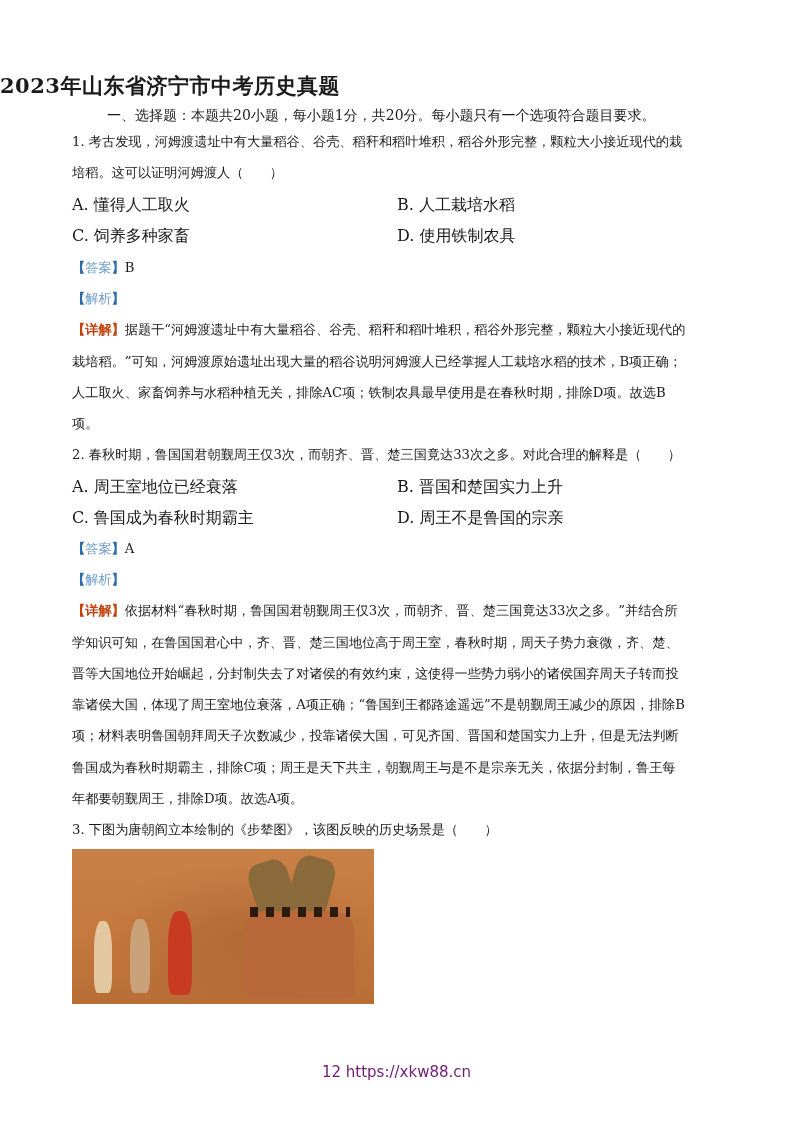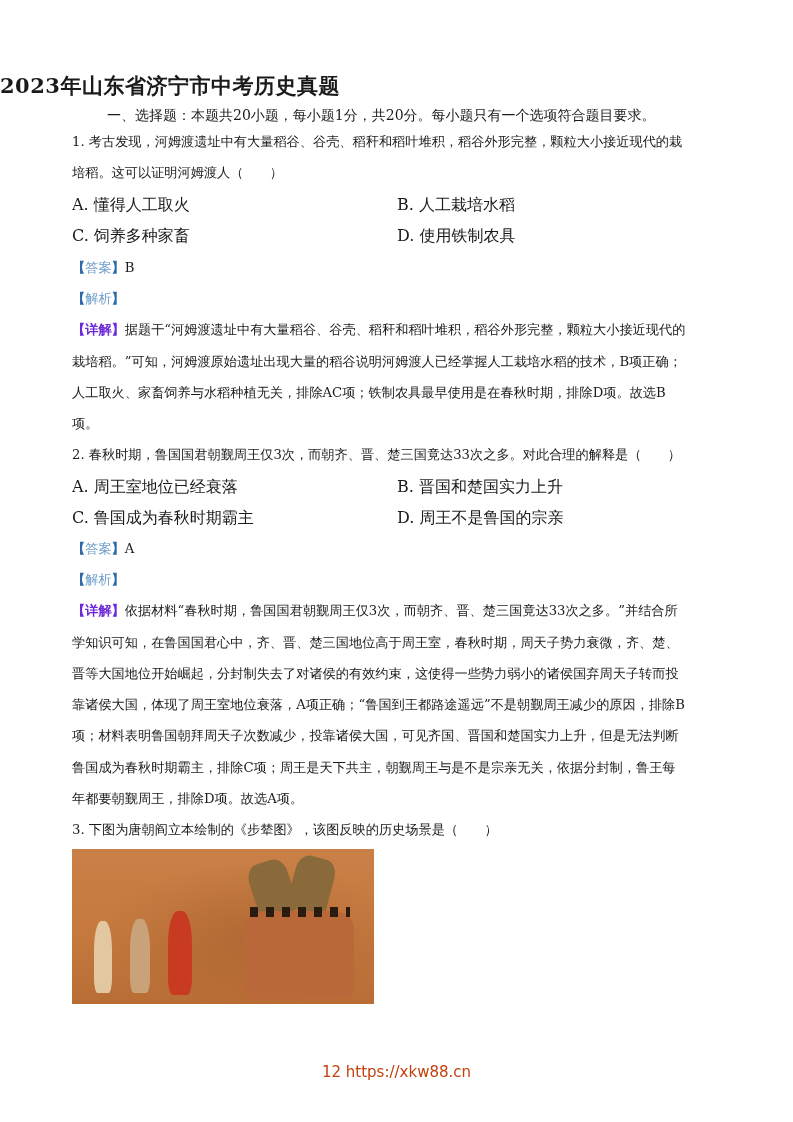--- a/index.html
+++ b/index.html
@@ -21,33 +21,33 @@
     line-height: 16px;
   }
   .opt { position: absolute; font-size: 16px; white-space: nowrap; line-height: 16px; text-align: right; }
   .optL { left: 72px; }
   .optR { left: 397px; }
   .tag {
     color: #6b9bc9;
     margin-top: 48px;
   }
   .tag .br { color: #2e6aa8; font-weight: bold; }
-  .detail-tag { color: #6d28d9; font-weight: bold; }
+  .detail-tag { color: #c2410c; font-weight: bold; }
   .painting {
     position: absolute; left: 72px; top: 849px; width: 302px; height: 155px;
     background:
       radial-gradient(ellipse at 60% 55%, rgba(120,60,20,0.25), rgba(0,0,0,0) 60%),
       linear-gradient(180deg, #c98046 0%, #c67a3f 50%, #b86d35 100%);
     overflow: hidden;
   }
   .painting .fig { position: absolute; border-radius: 40% 40% 20% 20%; }
   .footer {
     position: absolute; top: 1063px; left: 0; width: 793px; text-align: center;
     font-family: "DejaVu Sans", "Liberation Sans", sans-serif;
-    font-size: 15px; color: #c2410c;
+    font-size: 15px; color: #701a75;
   }
 </style>
 </head>
 <body>
 
 <div class="page-title">2023年山东省济宁市中考历史真题</div>
 <div class="section-heading">一、选择题：本题共20小题，每小题1分，共20分。每小题只有一个选项符合题目要求。</div>
 
 <div>
   <div class="line" style="top:134px">1. 考古发现，河姆渡遗址中有大量稻谷、谷壳、稻秆和稻叶堆积，稻谷外形完整，颗粒大小接近现代的栽</div>

